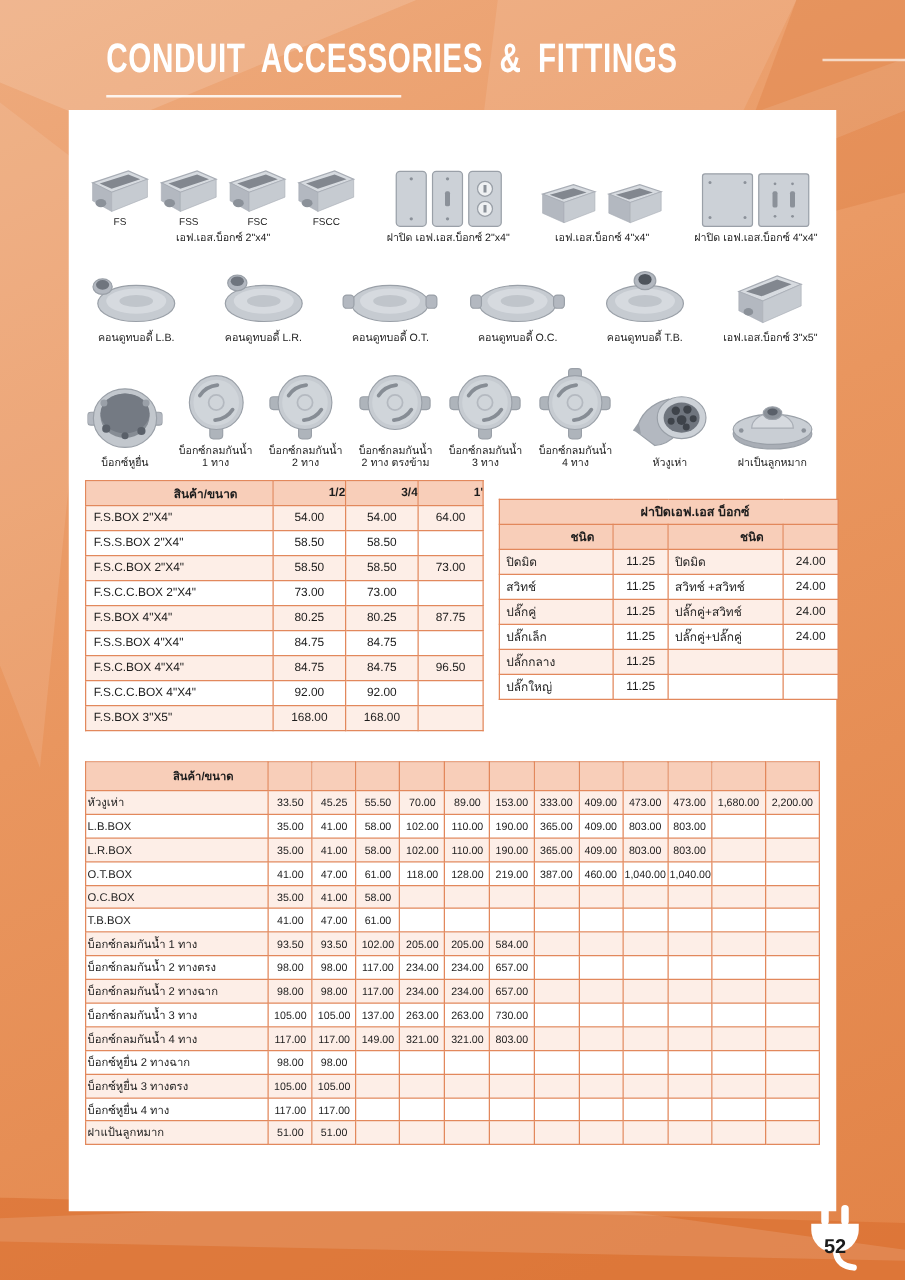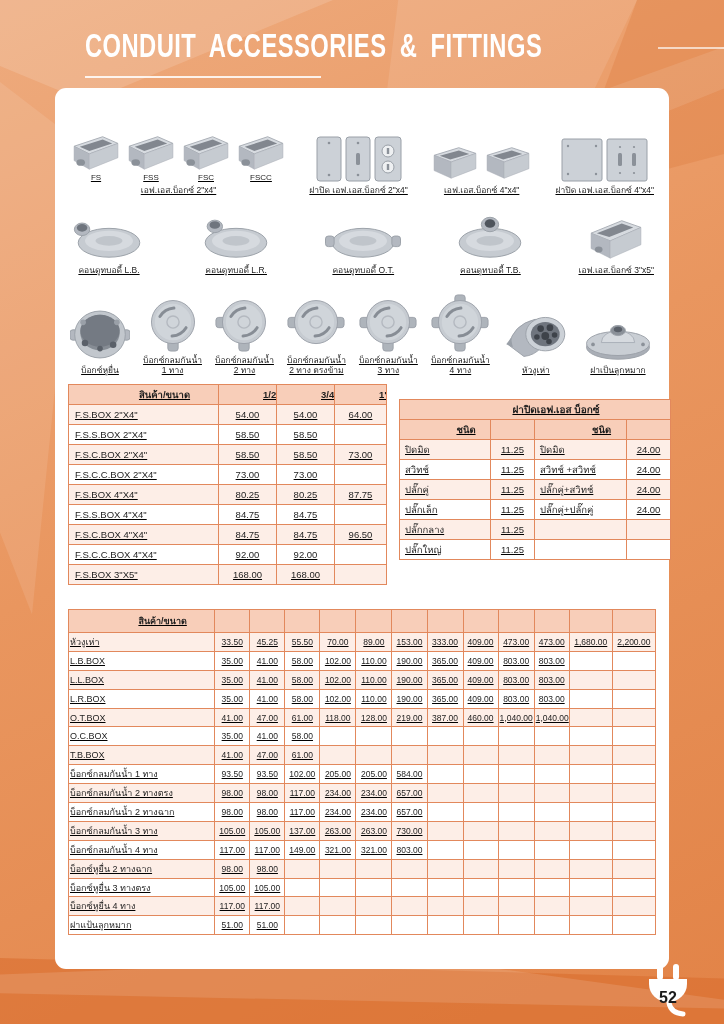--- a/index.html
+++ b/index.html
@@ -26,21 +26,21 @@
 
   .header-line { position:absolute; left:85px; top:76px; width:236px; height:2px;
                  background:rgba(255,255,255,.85); }
   .header-line-right { position:absolute; right:0; top:47px; width:66px; height:2px;
                  background:rgba(255,255,255,.65); }
   h1.title { position:absolute; left:85px; top:28px; margin:0; color:#ffffff;
              font-size:27px; font-weight:bold; letter-spacing:.5px; word-spacing:7px;
              transform:scale(.88,1.22); transform-origin:left top; white-space:nowrap; }
 
   .card { position:absolute; left:55px; top:88px; width:614px; height:881px;
-          background:#ffffff; border-radius:11px; box-sizing:border-box; padding:10px 13px 0;text-decoration:underline; }
+          background:#ffffff; border-radius:0; box-sizing:border-box; padding:10px 13px 0; }
 
   
   .prow { display:flex; align-items:flex-end; justify-content:space-between; }
   .prow1 { height:98px; padding:0 2px; }
   .prow2 { height:80px; padding:0 2px; }
   .prow3 { height:100px; padding:0 2px; }
   .pgroup { display:flex; flex-direction:column; align-items:center; justify-content:flex-end; }
   .picons { display:flex; align-items:center; justify-content:center; gap:3px; }
   .pitem { display:flex; flex-direction:column; align-items:center; }
   .psub { font-size:8px; color:#222; line-height:1.1; margin-top:1px; }
@@ -252,20 +252,34 @@
           </div>
           <div class="pcaption">คอนดูทบอดี้ O.T.</div>
         </div>
         <div class="pgroup">
           <div class="picons">
             <div class="pitem">
               <svg width="78" height="50" viewBox="0 0 80 52">
     <ellipse cx="40" cy="32" rx="32" ry="15" fill="#c6cbd1" stroke="#9aa0a8"></ellipse>
     <ellipse cx="40" cy="30" rx="25" ry="10.5" fill="#d6dadf"></ellipse>
     <ellipse cx="40" cy="30" rx="14" ry="5" fill="#c0c5cb"></ellipse>
+                <rect x="1" y="25" width="9" height="11" rx="3" fill="#b3b8c0" stroke="#9aa0a8"></rect>
+                <rect x="70" y="25" width="9" height="11" rx="3" fill="#b3b8c0" stroke="#9aa0a8"></rect>
+              </svg>
+            </div>
+          </div>
+          <div class="pcaption">คอนดูทบอดี้ O.C.</div>
+        </div>
+        <div class="pgroup">
+          <div class="picons">
+            <div class="pitem">
+              <svg width="78" height="50" viewBox="0 0 80 52">
+    <ellipse cx="40" cy="32" rx="32" ry="15" fill="#c6cbd1" stroke="#9aa0a8"></ellipse>
+    <ellipse cx="40" cy="30" rx="25" ry="10.5" fill="#d6dadf"></ellipse>
+    <ellipse cx="40" cy="30" rx="14" ry="5" fill="#c0c5cb"></ellipse>
                 <ellipse cx="40" cy="13" rx="9" ry="7.5" fill="#b3b8c0" stroke="#9aa0a8"></ellipse>
                 <ellipse cx="40" cy="12" rx="5.5" ry="4.5" fill="#4e545c"></ellipse>
               </svg>
             </div>
           </div>
           <div class="pcaption">คอนดูทบอดี้ T.B.</div>
         </div>
         <div class="pgroup">
           <div class="picons">
             <div class="pitem">
@@ -621,35 +635,20 @@
             <td>110.00</td>
             <td>190.00</td>
             <td>365.00</td>
             <td>409.00</td>
             <td>803.00</td>
             <td>803.00</td>
             <td></td>
             <td></td>
           </tr>
           <tr>
-            <td class="name">L.L.BOX</td>
-            <td>35.00</td>
-            <td>41.00</td>
-            <td>58.00</td>
-            <td>102.00</td>
-            <td>110.00</td>
-            <td>190.00</td>
-            <td>365.00</td>
-            <td>409.00</td>
-            <td>803.00</td>
-            <td>803.00</td>
-            <td></td>
-            <td></td>
-          </tr>
-          <tr>
             <td class="name">L.R.BOX</td>
             <td>35.00</td>
             <td>41.00</td>
             <td>58.00</td>
             <td>102.00</td>
             <td>110.00</td>
             <td>190.00</td>
             <td>365.00</td>
             <td>409.00</td>
             <td>803.00</td>

